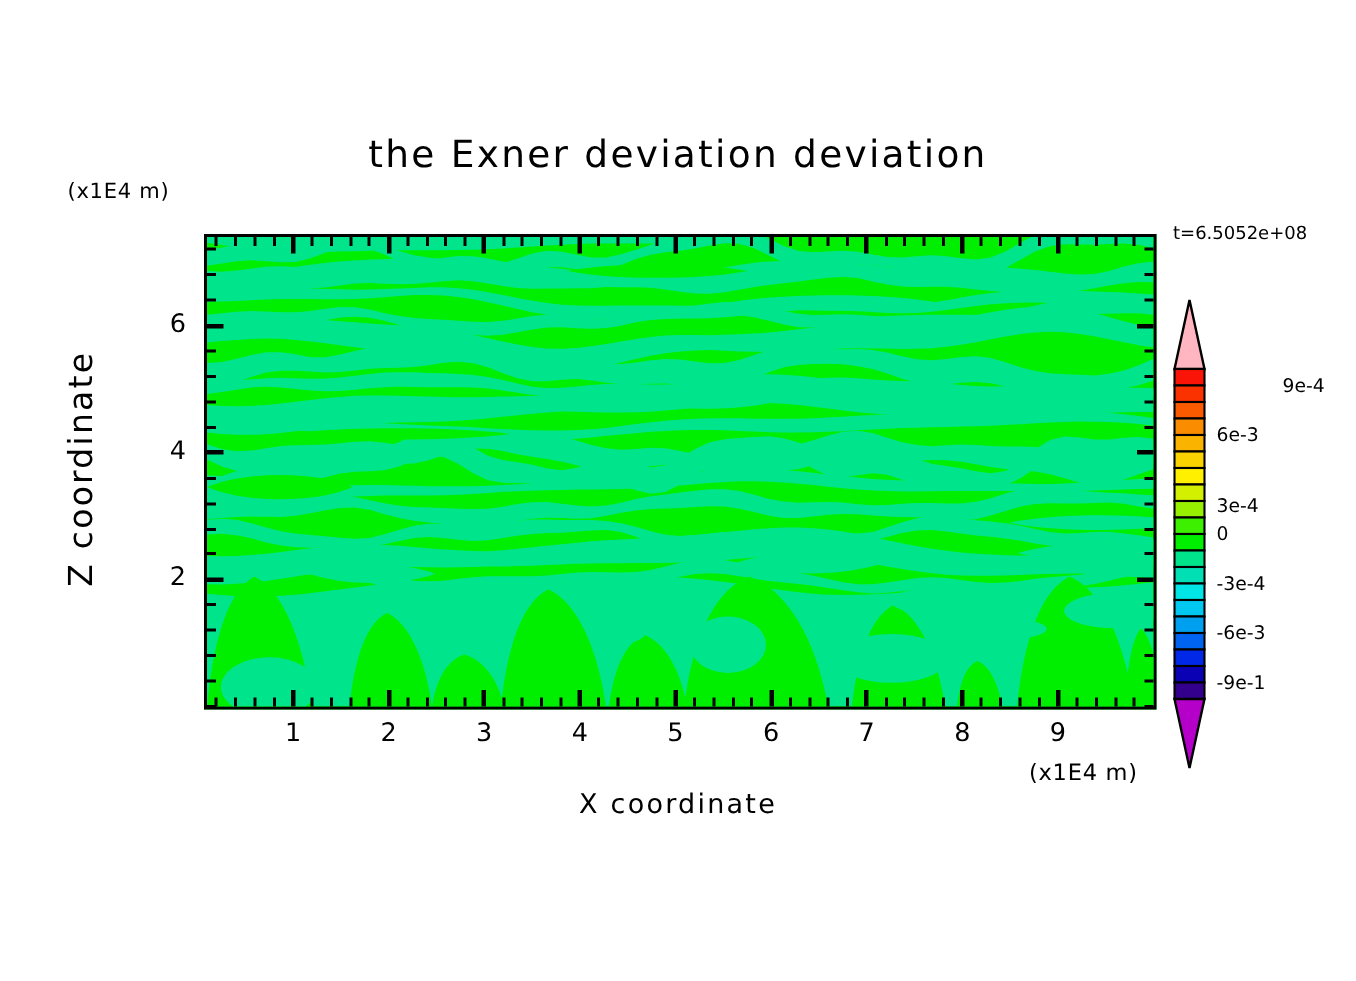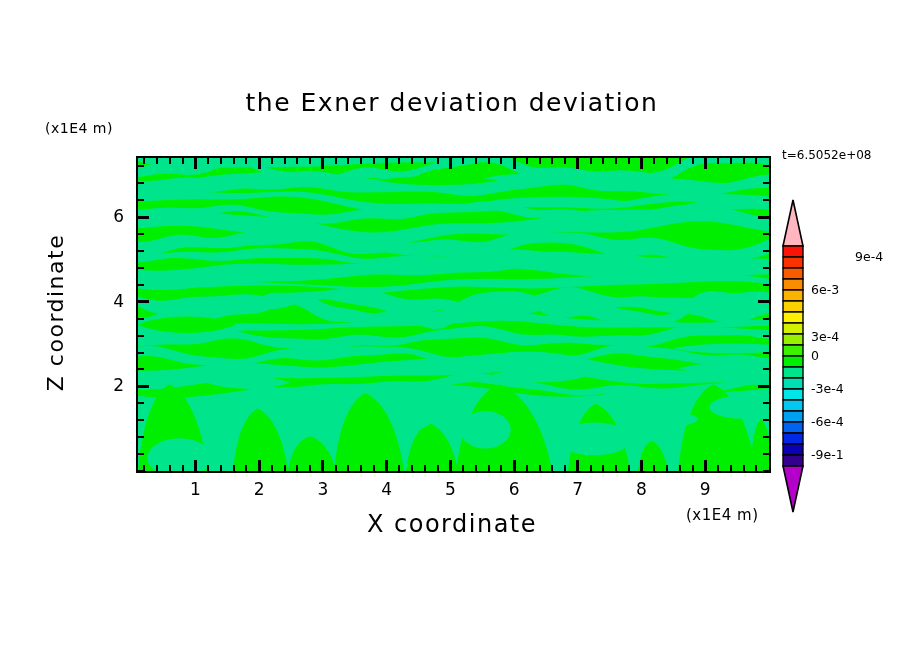--- a/index.html
+++ b/index.html
@@ -12,22 +12,22 @@
   
   #title{
     left:0;top:88px;width:904px;text-align:center;
     font-size:25px;letter-spacing:1.5px;color:#000;
     font-family:"DejaVu Sans",sans-serif;font-weight:400;
   }
   #unit-top{left:45px;top:120px;font-size:14px;letter-spacing:.5px;color:#000;}
   #unit-bottom{left:686px;top:506px;font-size:15px;letter-spacing:.5px;color:#000;}
   #timestamp{left:782px;top:148px;font-size:12px;color:#000;letter-spacing:0px;}
   #xlabel{
-    left:0;top:510px;width:904px;text-align:center;
-    font-size:24px;letter-spacing:1.5px;color:#000;
+    left:0;top:526px;width:904px;text-align:center;
+    font-size:18px;letter-spacing:1.5px;color:#000;
   }
   #ylabel{
     left:-45px;top:300px;width:200px;text-align:center;
     font-size:22px;letter-spacing:1.5px;color:#000;
     transform:rotate(-90deg);transform-origin:center center;
   }
 
   
   #plot-area{
     left:136px;top:156px;width:635px;height:317px;
@@ -294,15 +294,15 @@
       <rect x="2" y="257" width="20" height="11" fill="#32008c" stroke="#000" stroke-width="1.4"></rect>
       <polygon points="2,268 22,268 12,314" fill="#b400c8" stroke="#000" stroke-width="1.6"></polygon>
     </svg>
 </div>
 <div class="abs" id="cblabels">
     <div class="cblabel" style="left: 811px; top: 249px; margin-left: 44px;">9e-4</div>
     <div class="cblabel" style="left: 811px; top: 282px;">6e-3</div>
     <div class="cblabel" style="left: 811px; top: 315px; margin-top: 14px;">3e-4</div>
     <div class="cblabel" style="left: 811px; top: 348px;">0</div>
     <div class="cblabel" style="left: 811px; top: 381px;">-3e-4</div>
-    <div class="cblabel" style="left: 811px; top: 414px;">-6e-4</div>
+    <div class="cblabel" style="left: 811px; top: 414px;">-6e-3</div>
     <div class="cblabel" style="left: 811px; top: 447px;">-9e-1</div>
   </div>
 
 </body></html>

